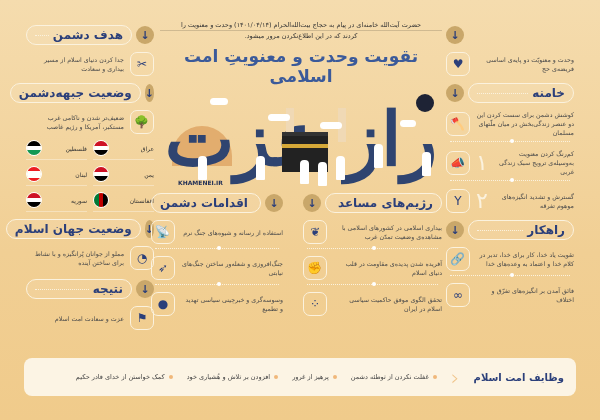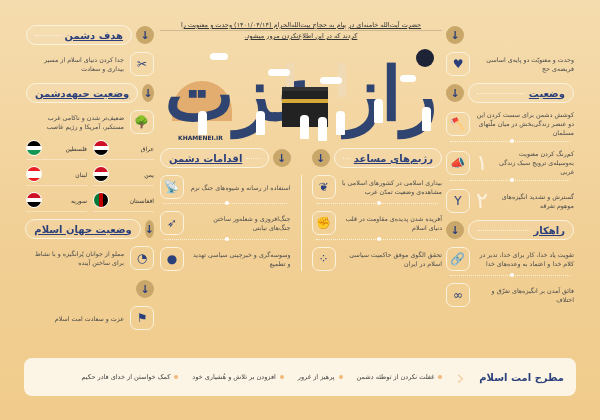--- a/index.html
+++ b/index.html
@@ -17,21 +17,21 @@
 
   .hdr { display: flex; align-items: center; gap: 4px; height: 22px; margin-bottom: 6px; }
   .col-left .hdr { flex-direction: row; }
   .col-right .hdr { flex-direction: row-reverse; }
   .hdr .pill {
     flex: 1; height: 20px; border: 1.5px solid #fbf2de; border-radius: 11px;
     background: rgba(255,255,255,0.08);
     display: flex; align-items: center; padding: 0 8px; gap: 4px;
     direction: rtl;
   }
-  .hdr .pill .t { color: #2b3f7a; font-weight: bold; font-size: 10px; white-space: nowrap; text-decoration: underline; }
+  .hdr .pill .t { color: #2b3f7a; font-weight: bold; font-size: 12px; white-space: nowrap; }
   .hdr .pill .dots { flex: 1; border-bottom: 1.5px dotted #fbf2de; height: 1px; }
   .col-left .hdr .pill { flex-direction: row-reverse; }
   .col-left .hdr .pill .t { margin-left: auto; }
   .hdr .down {
     width: 18px; height: 18px; border-radius: 50%; background: #c9a76a;
     display: flex; align-items: center; justify-content: center; color: #2b3f7a; font-size: 11px; font-weight: bold;
   }
 
   .item { display: flex; align-items: center; gap: 6px; margin-bottom: 4px; }
   .col-left .item { flex-direction: row; }
@@ -46,21 +46,21 @@
   .num { font-size: 22px; color: #fbf2de; width: 12px; text-align: center; font-weight: 300; }
 
   .flags { display: grid; grid-template-columns: 1fr 1fr; gap: 6px 6px; margin: 6px 0 6px; direction: rtl; }
   .flag { display: flex; align-items: center; justify-content: space-between; gap: 4px; border-bottom: 1px solid rgba(255,255,255,0.35); padding-bottom: 3px; }
   .flag .n { font-size: 6px; color: #333; }
   .flag .f { width: 16px; height: 16px; border-radius: 50%; overflow: hidden; display: flex; flex-direction: column; border: 1px solid #fff; }
   .flag .f span { flex: 1; }
 
   
   .center { position: absolute; left: 160px; width: 282px; top: 20px; }
-  .intro { font-size: 6.5px; line-height: 10px; color: #333; text-align: center; direction: rtl; text-decoration: underline; }
+  .intro { font-size: 6.5px; line-height: 10px; color: #333; text-align: center; direction: rtl; }
   .intro .ln { border-bottom: 1px solid rgba(0,0,0,0.15); display: block; }
   .title { color: #3b5a9a; font-weight: bold; font-size: 17px; text-align: center; margin-top: 5px; direction: rtl; }
   .hero {
     position: relative; height: 96px; margin-top: 6px; border-radius: 8px; overflow: hidden;
   }
   .hero .big {
     position: absolute; left: 0; right: 0; top: 2px; text-align: center;
     font-size: 74px; line-height: 90px; font-weight: bold; color: #2f4470; letter-spacing: -2px;
     font-family: "DejaVu Serif", serif;
   }
@@ -174,32 +174,37 @@
         <span class="t">وضعیت جهان اسلام</span>
       </div>
   </div>
   <div class="item">
     <span class="ico">◔</span>
     <span class="txt">مملو از جوانان پُرانگیزه و با نشاط برای ساختن آینده</span>
   </div>
 
   <div class="hdr" style="margin-top:8px">
     <span class="down">↓</span>
+    <div class="pill">
+        <span class="dots"></span>
+        <span class="t">نتیجه</span>
+      </div>
   </div>
   <div class="item">
     <span class="ico">⚑</span>
     <span class="txt">عزت و سعادت امت اسلام</span>
   </div>
 </div>
 
 <div class="center">
   <div class="intro">
     <span class="ln">حضرت آیت‌الله خامنه‌ای در پیام به حجاج بیت‌الله‌الحرام (۱۴۰۱/۰۴/۱۴) وحدت و معنویت را</span>
     <span>کردند که در این اطلاع‌نکردن مرور میشود.</span>
   </div>
+  <div class="title">تقویت وحدت و معنویتِ امت اسلامی</div>
   <div class="hero">
     <div class="mtn"></div>
     <div class="big">راز عزت</div>
     <div class="minaret" style="left:126px"></div>
     <div class="minaret" style="left:178px"></div>
     <div class="kaaba" style="left:122px"></div>
     <div class="cloud" style="left:50px;top:6px;width:18px"></div>
     <div class="cloud" style="left:108px;top:22px;width:22px"></div>
     <div class="cloud" style="left:160px;top:30px;width:22px"></div>
     <div class="cloud" style="left:240px;top:28px;width:16px"></div>
@@ -270,21 +275,21 @@
     <span class="down">↓</span>
   </div>
   <div class="item">
     <span class="ico">♥</span>
     <span class="txt">وحدت و معنویّت دو پایه‌ی اساسی فریضه‌ی حج</span>
   </div>
 
   <div class="hdr" style="margin-top:6px">
     <span class="down">↓</span>
     <div class="pill">
-        <span class="t">وضعیت</span>
+        <span class="t">خامنه</span>
         <span class="dots"></span>
       </div>
   </div>
   <div class="item">
     <span class="ico">🪓</span>
     <span class="txt">کوشش دشمن برای سست کردن این دو عنصر زندگی‌بخش در میان ملّتهای مسلمان</span>
   </div>
   <div class="sep"></div>
   <div class="item">
     <span class="ico">📣</span>
@@ -310,19 +315,19 @@
     <span class="txt">تقویت یاد خدا، کار برای خدا، تدبر در کلام خدا و اعتماد به وعده‌های خدا</span>
   </div>
   <div class="sep"></div>
   <div class="item">
     <span class="ico">∞</span>
     <span class="txt">فائق آمدن بر انگیزه‌های تفرّق و اختلاف</span>
   </div>
 </div>
 
 <div class="footer">
-  <span class="ft">مطرح امت اسلام</span>
+  <span class="ft">وظایف امت اسلام</span>
   <span class="chev">‹</span>
   <span class="fi">غفلت نکردن از توطئه دشمن</span>
   <span class="fi">پرهیز از غرور</span>
   <span class="fi">افزودن بر تلاش و هُشیاری خود</span>
   <span class="fi">کمک خواستن از خدای قادر حکیم</span>
 </div>
 
 </body></html>

